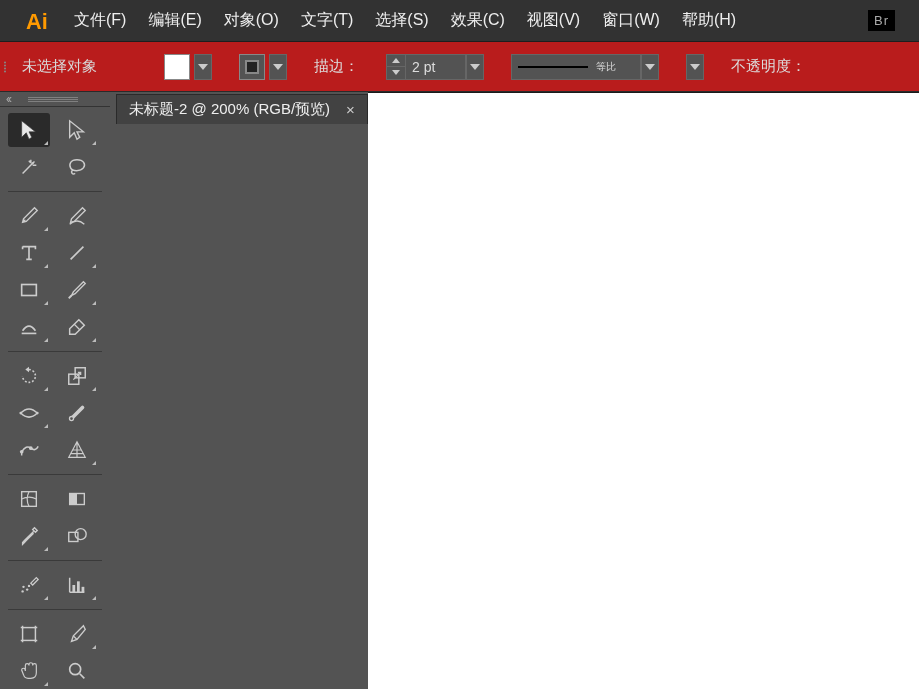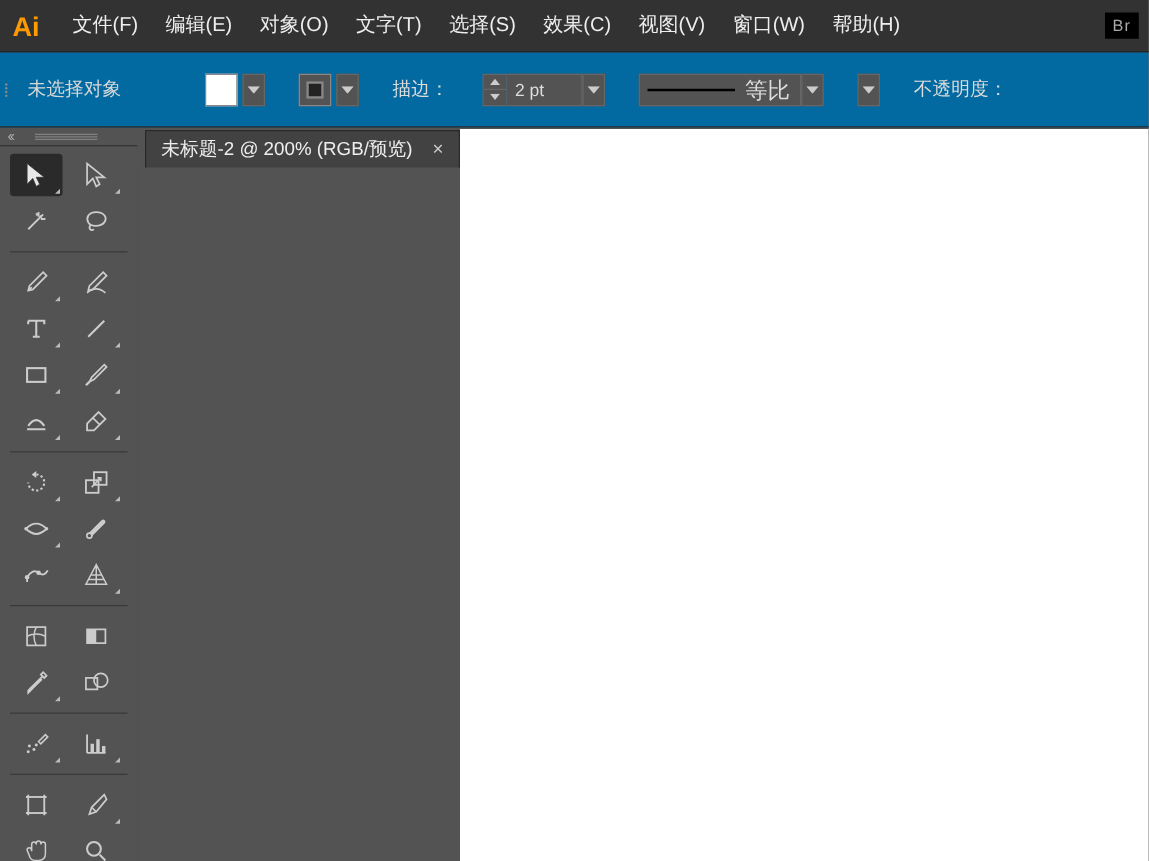--- a/index.html
+++ b/index.html
@@ -1,40 +1,40 @@
 <!DOCTYPE html>
 <html><head>
 <meta charset="utf-8">
 <style>
 *{margin:0;padding:0;box-sizing:border-box;font-family:"Microsoft YaHei",sans-serif;user-select:none}
 body{background:#4a4a4a;width:919px;height:689px;overflow:hidden;color:#ddd;font-size:15px}
-.menubar{height:42px;background:#323232;display:flex;align-items:center;padding:0 8px;border-bottom:1px solid #1e1e1e}
+.menubar{height:42px;background:#323232;display:flex;align-items:center;padding:0 24px;border-bottom:1px solid #1e1e1e}
 .logo{width:30px;height:30px;display:flex;align-items:center;justify-content:center;margin-right:20px}
 .logo svg{width:26px;height:26px}
 .menu-items{display:flex;gap:22px;flex:1}
 .menu-item{color:#eee;font-size:16px;cursor:pointer}
 .br-badge{background:#000000;padding:3px 6px;font-size:13px;color:#aaa;letter-spacing:1px}
-.controlbar{height:60px;background:#0369a1;display:flex;align-items:center;padding:0 12px;gap:27px;border-bottom:1px solid #2a2a2a;position:relative}
+.controlbar{height:50px;background:#b91c1c;display:flex;align-items:center;padding:0 12px;gap:27px;border-bottom:1px solid #2a2a2a;position:relative}
 .bar-handle{position:absolute;left:4px;top:50%;transform:translateY(-50%);display:flex;flex-direction:column;gap:1px}
 .bar-handle span{width:2px;height:2px;background:#888;border-radius:50%}
 .status-text{color:#d8d8d8;font-size:15px;margin-left:10px;margin-right:40px}
 .swatch-group{display:flex;align-items:center;gap:4px}
 .swatch{width:26px;height:26px;border:1px solid #888;display:flex;align-items:center;justify-content:center}
 .swatch-white{background:#fff}
 .swatch-inner{width:14px;height:14px;background:#222;border:2px solid #888}
 .dd{width:18px;height:26px;border:1px solid #666;background:#535353;display:flex;align-items:center;justify-content:center;cursor:pointer}
 .dd svg{width:10px;height:6px}
 .label{color:#ddd;font-size:15px}
 .stepper{display:flex;flex-direction:column;border:1px solid #666}
 .stepper .sbtn{width:18px;height:12px;background:#535353;display:flex;align-items:center;justify-content:center;border-bottom:1px solid #666;cursor:pointer}
 .stepper .sbtn:last-child{border-bottom:none}
 .val-box{width:60px;height:26px;border:1px solid #666;border-left:none;background:#535353;color:#ddd;display:flex;align-items:center;padding:0 6px;font-size:14px}
 .style-box{width:130px;height:26px;border:1px solid #666;background:#535353;display:flex;align-items:center;padding:0 6px;gap:8px}
 .style-line{width:70px;height:2px;background:#000}
-.style-text{color:#ddd;font-size:18px}
+.style-text{color:#ddd;font-size:10px}
 .dash-box{width:130px;height:26px;border:1px solid #666;background:#535353;display:flex;align-items:center;padding:0 8px;gap:8px}
 .dot{width:4px;height:4px;background:#222;border-radius:50%}
 .main{display:flex;height:597px}
 .toolpanel{width:110px;background:#535353;display:flex;flex-direction:column}
 .panel-top{height:30px;display:flex;align-items:center;justify-content:flex-start;padding-left:6px;border-bottom:1px solid #333}
 .chevrons{color:#aaa;font-size:12px;letter-spacing:-2px}
 .grip{width:50px;height:8px;margin-left:18px;display:flex;flex-direction:column;gap:1px;justify-content:center}
 .grip div{height:1px;background:#808080}
 .tools{padding:6px 8px;display:flex;flex-direction:column;gap:3px}
 .trow{display:flex;gap:6px}

